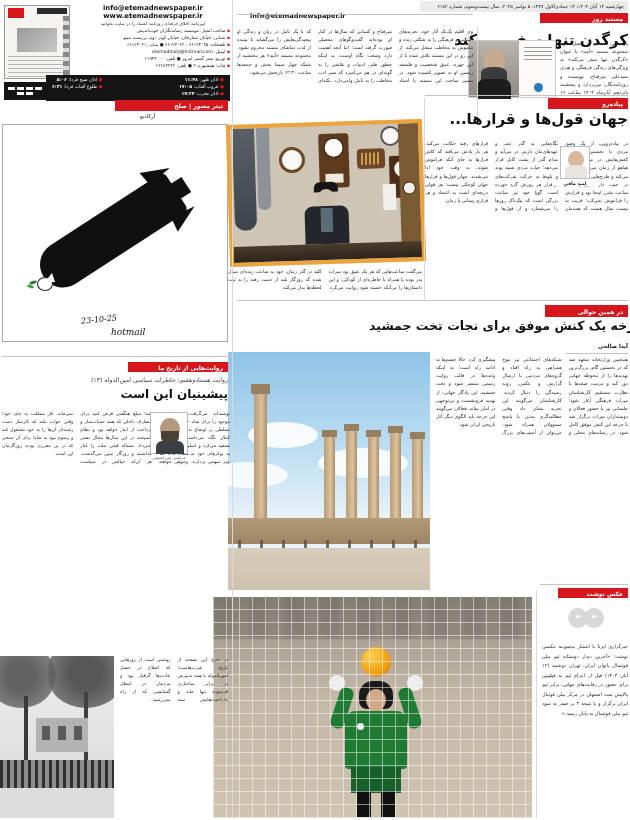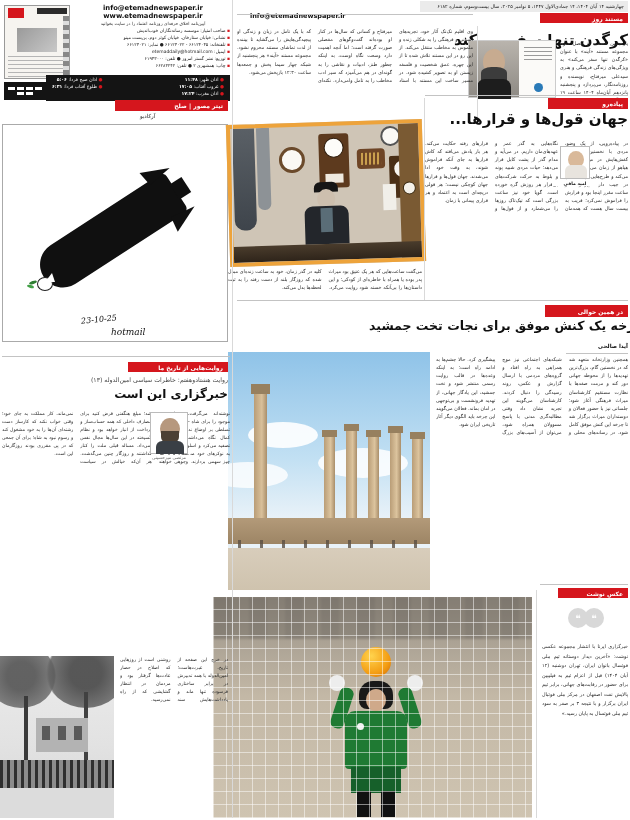--- a/index.html
+++ b/index.html
@@ -277,21 +277,21 @@
 </div>
 
 <div class="abs rule" style="left:2px;top:356px;width:228px;height:1px;"></div>
 <div class="abs band" style="left:128px;top:362px;width:100px;height:10px;">
   <span>روایت‌هایی از تاریخ ما</span>
 </div>
 <div class="abs" style="left:2px;top:376px;width:226px;font-size:6.2px;color:#444;text-align:right;">
   <span>روایت هشتادوهفتم: خاطرات سیاسی امین‌الدوله (۱۳)</span>
 </div>
 <div class="abs h" style="left:2px;top:388px;width:226px;font-size:12px;">
-  <span>خبرگزاری این است</span>
+  <span>پیشینیان این است</span>
 </div>
 <div class="abs cols cols3" style="left:2px;top:410px;width:228px;height:242px;overflow:hidden;font-size:4.7px;">
   <span>نوشته‌اند می‌گرفت، فقط وضع موجود را برای شاه - شاهی که هیچ تسلطی بر اوضاع نداشت - تمام و کمال نگاه می‌داشت؛ خودش را تصفیه می‌کرد و اسلوب پیشینیان را به نوکرهای خود می‌سپرد تا از هر چیز سهمی بردارند. وجوهی خواهند شد؛ مبلغ هنگفتی فرض کنید برای مصارف داخلی که همه حساب‌ساز و پرداخت از انبار خواهد بود و نظام گسیخته در این سال‌ها مجال نفس نمی‌داد. مساله قبلی ملت را کنار گذاشتند و روزگار چنین می‌گذشت. هر آن‌که خیالش در سیاست نمی‌ماند، کار مملکت به جای خود؛ وقتی خواب نکند که کارساز دست رشته‌ای آن‌ها را به خود مشغول کند و رسوم نبود به شاه؛ برای آن جمعی که در پی مقرری بودند روزگارمان این است.</span>
 </div>
 <div class="abs" style="left:150px;top:412px;width:38px;height:42px;background:#fff;border:1px solid #bbb;">
   <div class="abs circle" style="left:9px;top:5px;width:20px;height:22px;background:#b6987e;"></div>
   <div class="abs" style="left:10px;top:18px;width:18px;height:12px;background:#4c4034;border-radius:0 0 6px 6px;"></div>
   <div class="abs" style="left:5px;top:28px;width:28px;height:13px;background:#3a3f45;border-radius:6px 6px 0 0;"></div>
 </div>
 <div class="abs caption" style="left:142px;top:455px;width:54px;background:#fff;">

